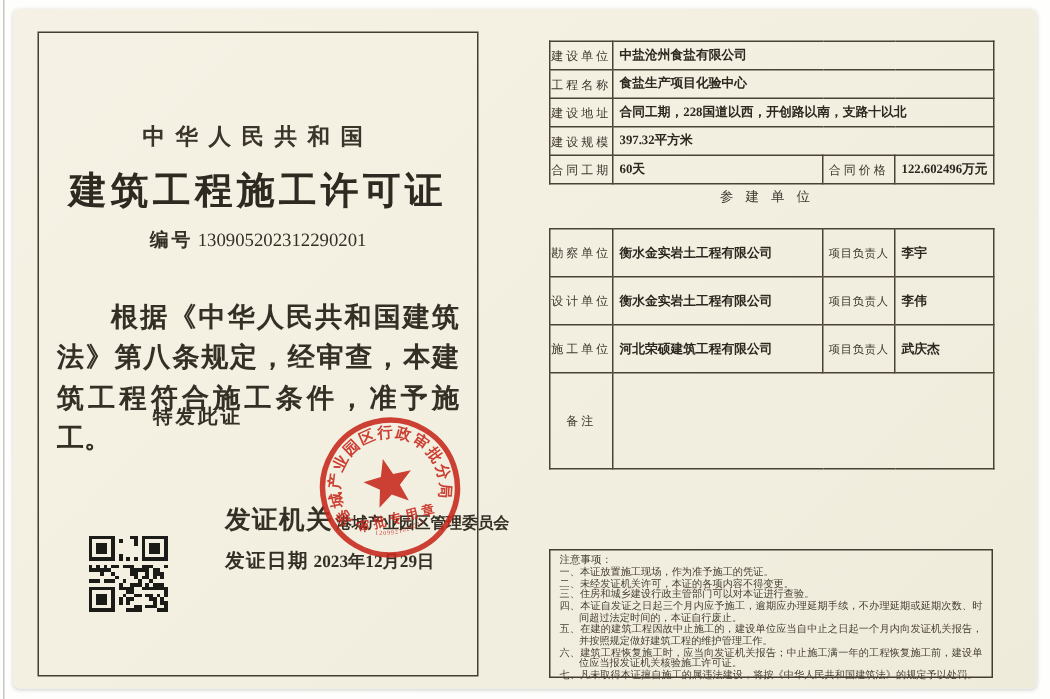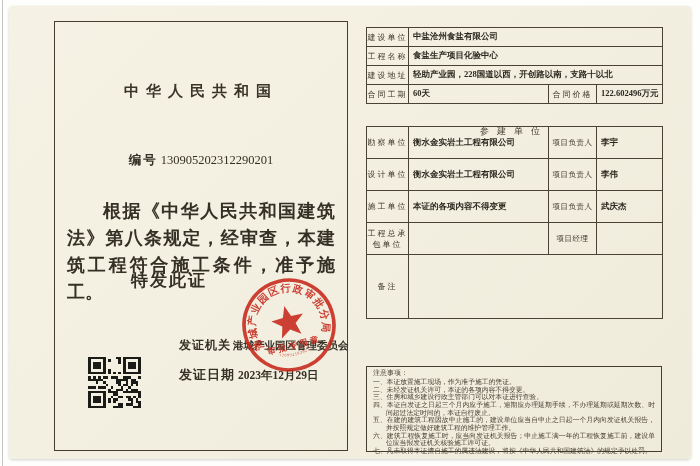--- a/index.html
+++ b/index.html
@@ -2,60 +2,61 @@
 <html><head>
 <meta charset="utf-8">
 <style>
   html,body{margin:0;padding:0;}
   body{font-family:"Liberation Serif","DejaVu Serif",serif;}
   #canvas{position:relative;width:700px;height:466px;background:#fefefc;overflow:hidden;}
   .edge-line{position:absolute;left:2px;top:0;width:1px;height:466px;background:#c6c6c4;}
   #paper{position:absolute;left:9px;top:6px;width:682px;height:453px;background:linear-gradient(135deg,#f5f1e4 0%,#f3efe0 55%,#efebdb 100%);border-radius:4px;box-shadow:0 1px 3px rgba(0,0,0,.18);}
 
   
-  #left-frame{position:absolute;left:45px;top:15px;width:292px;height:428px;border:1.5px solid #443d30;text-decoration:underline;}
+  #left-frame{position:absolute;left:16px;top:15px;width:292px;height:428px;border:1.5px solid #443d30;text-decoration:underline;}
   .country{position:absolute;top:60px;left:0;width:100%;text-align:center;font-size:15px;font-weight:bold;letter-spacing:7px;color:#3a342a;}
   .cert-title{position:absolute;top:88px;left:0;width:100%;text-align:center;font-size:25px;font-weight:bold;letter-spacing:3px;color:#2f2a21;}
   .serial{position:absolute;top:130px;left:0;width:100%;text-align:center;font-size:12.5px;color:#353026;}
   .serial b{letter-spacing:2px;margin-right:3px;}
   .body-par{position:absolute;top:176px;left:12px;width:268px;font-size:18px;font-weight:bold;line-height:27px;color:#353026;text-indent:36px;text-align:justify;}
-  .issue-statement{position:absolute;top:247px;left:76px;font-size:17px;font-weight:bold;color:#353026;letter-spacing:2px;}
+  .issue-statement{position:absolute;top:247px;left:76px;font-size:13px;font-weight:bold;color:#353026;letter-spacing:2px;}
   .issuer-line{position:absolute;top:313px;left:124px;white-space:nowrap;color:#353026;}
-  .issuer-line .lbl-big{font-size:12px;font-weight:bold;letter-spacing:1px;}
+  .issuer-line .lbl-big{font-size:17px;font-weight:bold;letter-spacing:1px;}
   .issuer-line .val-sm{font-size:10.5px;font-weight:bold;margin-left:2px;}
   .date-line{position:absolute;top:343px;left:124px;white-space:nowrap;color:#353026;}
   .date-line .lbl-big{font-size:13px;font-weight:bold;letter-spacing:1px;}
   .date-line .val-sm{font-size:11.5px;font-weight:bold;margin-left:3px;}
   #qr{position:absolute;left:33px;top:335px;width:53px;height:51px;}
   #seal{position:absolute;left:185px;top:254px;width:98px;height:98px;transform:rotate(-14deg);opacity:.88;}
 
   
   .rtable{position:absolute;border-collapse:collapse;table-layout:fixed;color:#353026;}
   .rtable td{border:1px solid #4a4335;overflow:hidden;vertical-align:middle;padding:0;}
   .rtable .lbl{font-size:8px;letter-spacing:2px;text-align:center;color:#3c362c;}
   .rtable .role-lbl{font-size:7.5px;letter-spacing:.5px;text-align:center;color:#3c362c;}
   .rtable .val{font-size:8.5px;font-weight:700;padding-left:4px;color:#2c2820;}
   #info-table{left:357px;top:21px;width:296px;}
   #info-table tr{height:19px;}
   #section-title{position:absolute;left:357px;top:119px;width:296px;text-align:center;font-size:9px;letter-spacing:8px;color:#3c362c;}
-  #participants-table{left:357px;top:120px;width:296px;}
+  #participants-table{left:357px;top:146px;width:296px;}
   #notes-box{position:absolute;left:357px;top:360px;width:296px;height:86px;border:1.5px solid #443d30;box-sizing:border-box;padding:3px 6px 2px 6px;color:#453e31;}
   #notes-box .nt{font-size:7px;line-height:7.8px;}
   #notes-box .ni{font-size:6.8px;line-height:7.7px;padding-left:13px;text-indent:-13px;text-align:justify;}
 </style>
 </head>
 <body>
 
 <div id="canvas">
   <div class="edge-line"></div>
 
   <div id="paper">
 
     <div id="left-frame">
       <div class="country">中华人民共和国</div>
+      <div class="cert-title">建筑工程施工许可证</div>
       <div class="serial"><b>编号</b><span>130905202312290201</span></div>
       <div class="body-par">根据《中华人民共和国建筑法》第八条规定，经审查，本建筑工程符合施工条件，准予施工。</div>
       <div class="issue-statement">特发此证</div>
 
       <div class="issuer-line">
         <span class="lbl-big">发证机关</span><span class="val-sm">港城产业园区管理委员会</span>
       </div>
       <div class="date-line">
         <span class="lbl-big">发证日期</span><span class="val-sm">2023年12月29日</span>
       </div>
@@ -303,23 +304,27 @@
             <td class="val" colspan="3">中盐沧州食盐有限公司</td>
           </tr>
 
           <tr>
             <td class="lbl">工程名称</td>
             <td class="val" colspan="3">食盐生产项目化验中心</td>
           </tr>
 
           <tr>
             <td class="lbl">建设地址</td>
-            <td class="val" colspan="3">轻助产业园，228国道以西，开创路以南，支路十以北</td>
-          </tr>
-
+            <td class="val" colspan="3">合同工期，228国道以西，开创路以南，支路十以北</td>
+          </tr>
+
+          <tr>
+            <td class="lbl">建设规模</td>
+            <td class="val" colspan="3">397.32平方米</td>
+          </tr>
         </tbody>
       <tbody>
         <tr style="height:19px;">
           <td class="lbl">合同工期</td>
           <td class="val">60天</td>
           <td class="lbl">合同价格</td>
           <td class="val">122.602496万元</td>
         </tr>
       </tbody>
     </table>
@@ -344,32 +349,26 @@
 
           <tr style="height:32px;">
             <td class="lbl">设计单位</td>
             <td class="val">衡水金实岩土工程有限公司</td>
             <td class="role-lbl">项目负责人</td>
             <td class="val">李伟</td>
           </tr>
 
           <tr style="height:32px;">
             <td class="lbl">施工单位</td>
-            <td class="val">本证的各项内容不得变更</td>
+            <td class="val">河北荣硕建筑工程有限公司</td>
             <td class="role-lbl">项目负责人</td>
             <td class="val">武庆杰</td>
           </tr>
 
 
-          <tr style="height:32px;">
-            <td class="lbl">工程总承包单位</td>
-            <td class="val"></td>
-            <td class="role-lbl">项目经理</td>
-            <td class="val"></td>
-          </tr>
         </tbody>
       <tbody>
         <tr style="height:64px;">
           <td class="lbl">备注</td>
           <td class="val" colspan="3"></td>
         </tr>
       </tbody>
     </table>
 
     <div id="notes-box">

